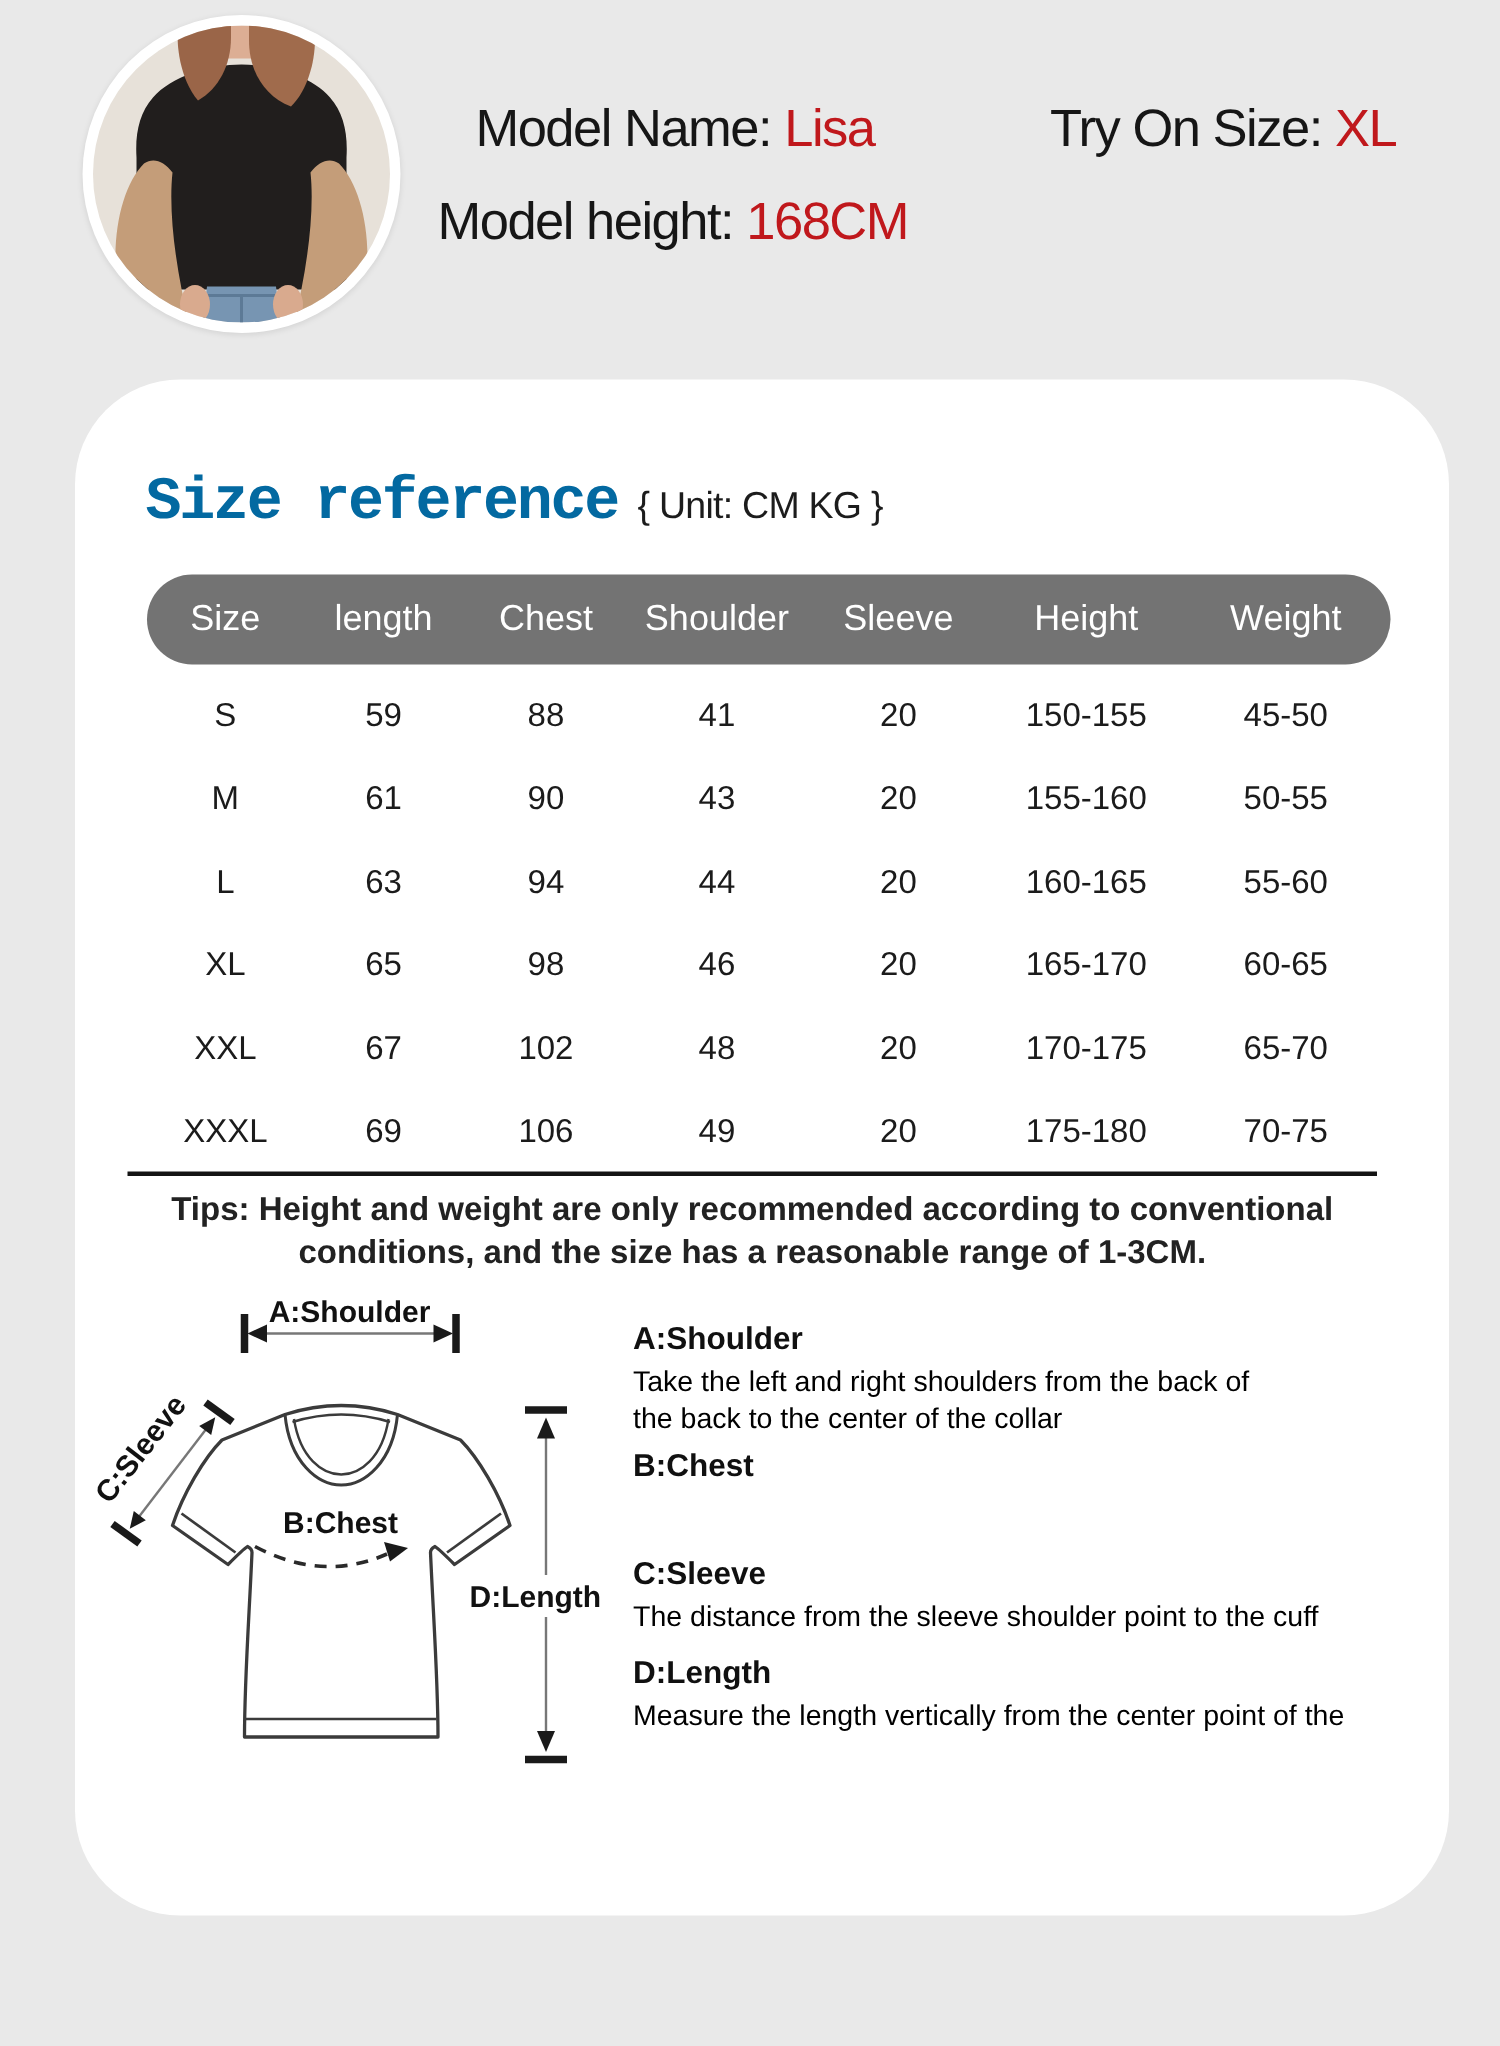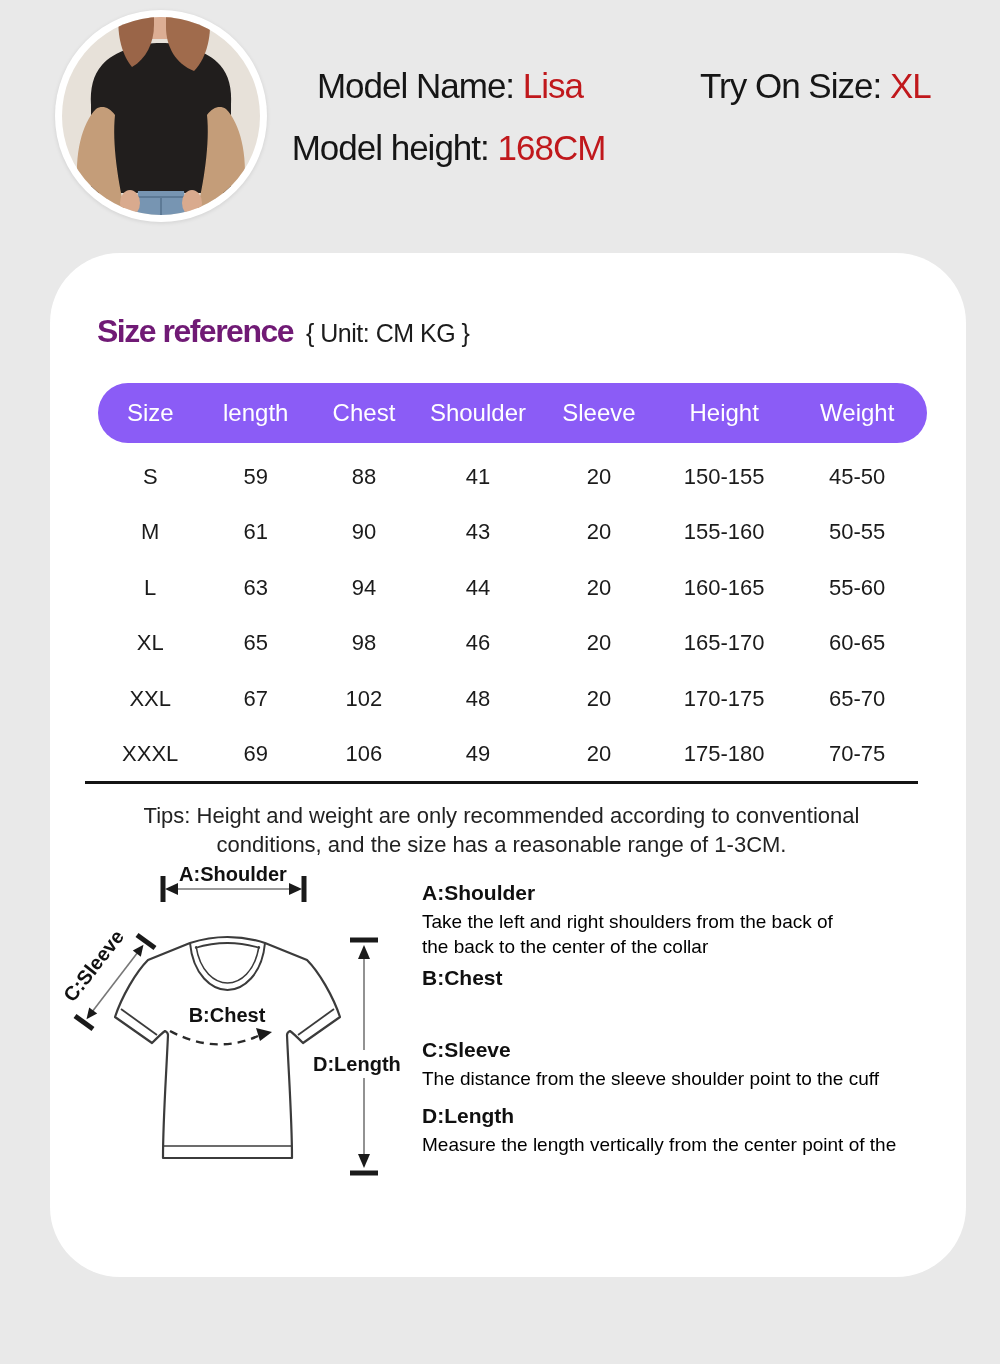--- a/index.html
+++ b/index.html
@@ -14,31 +14,31 @@
   .info-line .val{color:#c0181c;}
   .il-name{left:255px;top:66px;width:390px;text-align:center;}
   .il-tryon{left:700px;top:66px;}
   .il-height{left:252px;top:128px;width:393px;text-align:center;}
   .il-weight{left:700px;top:128px;}
 
   
   .card{position:absolute;left:50px;top:253px;width:916px;height:1024px;background:#ffffff;
         border-radius:70px;}
   .card-title{position:absolute;left:47px;top:60px;white-space:nowrap;}
-  .card-title .t{font-size:32px;font-weight:bold;letter-spacing:-1.5px;color:#701a75;}
+  .card-title .t{font-size:40px;font-weight:bold;letter-spacing:-1.5px;color:#0369a1;font-family:Liberation Mono, monospace;}
   .card-title .u{font-size:25px;letter-spacing:-0.5px;color:#1c1c1c;margin-left:13px;}
 
   .cols{display:grid;grid-template-columns:12.6% 12.85% 13.27% 14.23% 14.96% 15.26% 16.83%;}
-  .thead{position:absolute;left:48px;top:130px;width:829px;height:60px;background:#8b5cf6;
+  .thead{position:absolute;left:48px;top:130px;width:829px;height:60px;background:#737373;
          border-radius:30px;align-items:center;color:#fff;font-size:24px;text-align:center;}
   .tbody{position:absolute;left:48px;top:196px;width:829px;}
   .trow{height:55.5px;align-items:center;font-size:22px;color:#1b1b1b;text-align:center;}
 
   .tips{position:absolute;left:35px;top:528px;width:833px;border-top:3px solid #141414;
-        padding-top:17px;font-size:22px;line-height:29px;color:#222;text-align:center;}
+        padding-top:7px;font-size:22px;line-height:29px;color:#222;text-align:center;font-weight:bold;}
 
   .diagram{position:absolute;left:5px;top:600px;width:365px;height:332px;}
   .diagram text{font-family:"Liberation Sans",sans-serif;}
 
   .guide-item{position:absolute;left:372px;white-space:nowrap;}
   .g-a{top:628px;} .g-b{top:713px;} .g-c{top:785px;} .g-d{top:851px;}
   .guide-title{font-size:21px;font-weight:bold;color:#101010;margin-bottom:4px;}
   .guide-line{font-size:19px;color:#000000;line-height:25px;}
 </style>
 </head>

